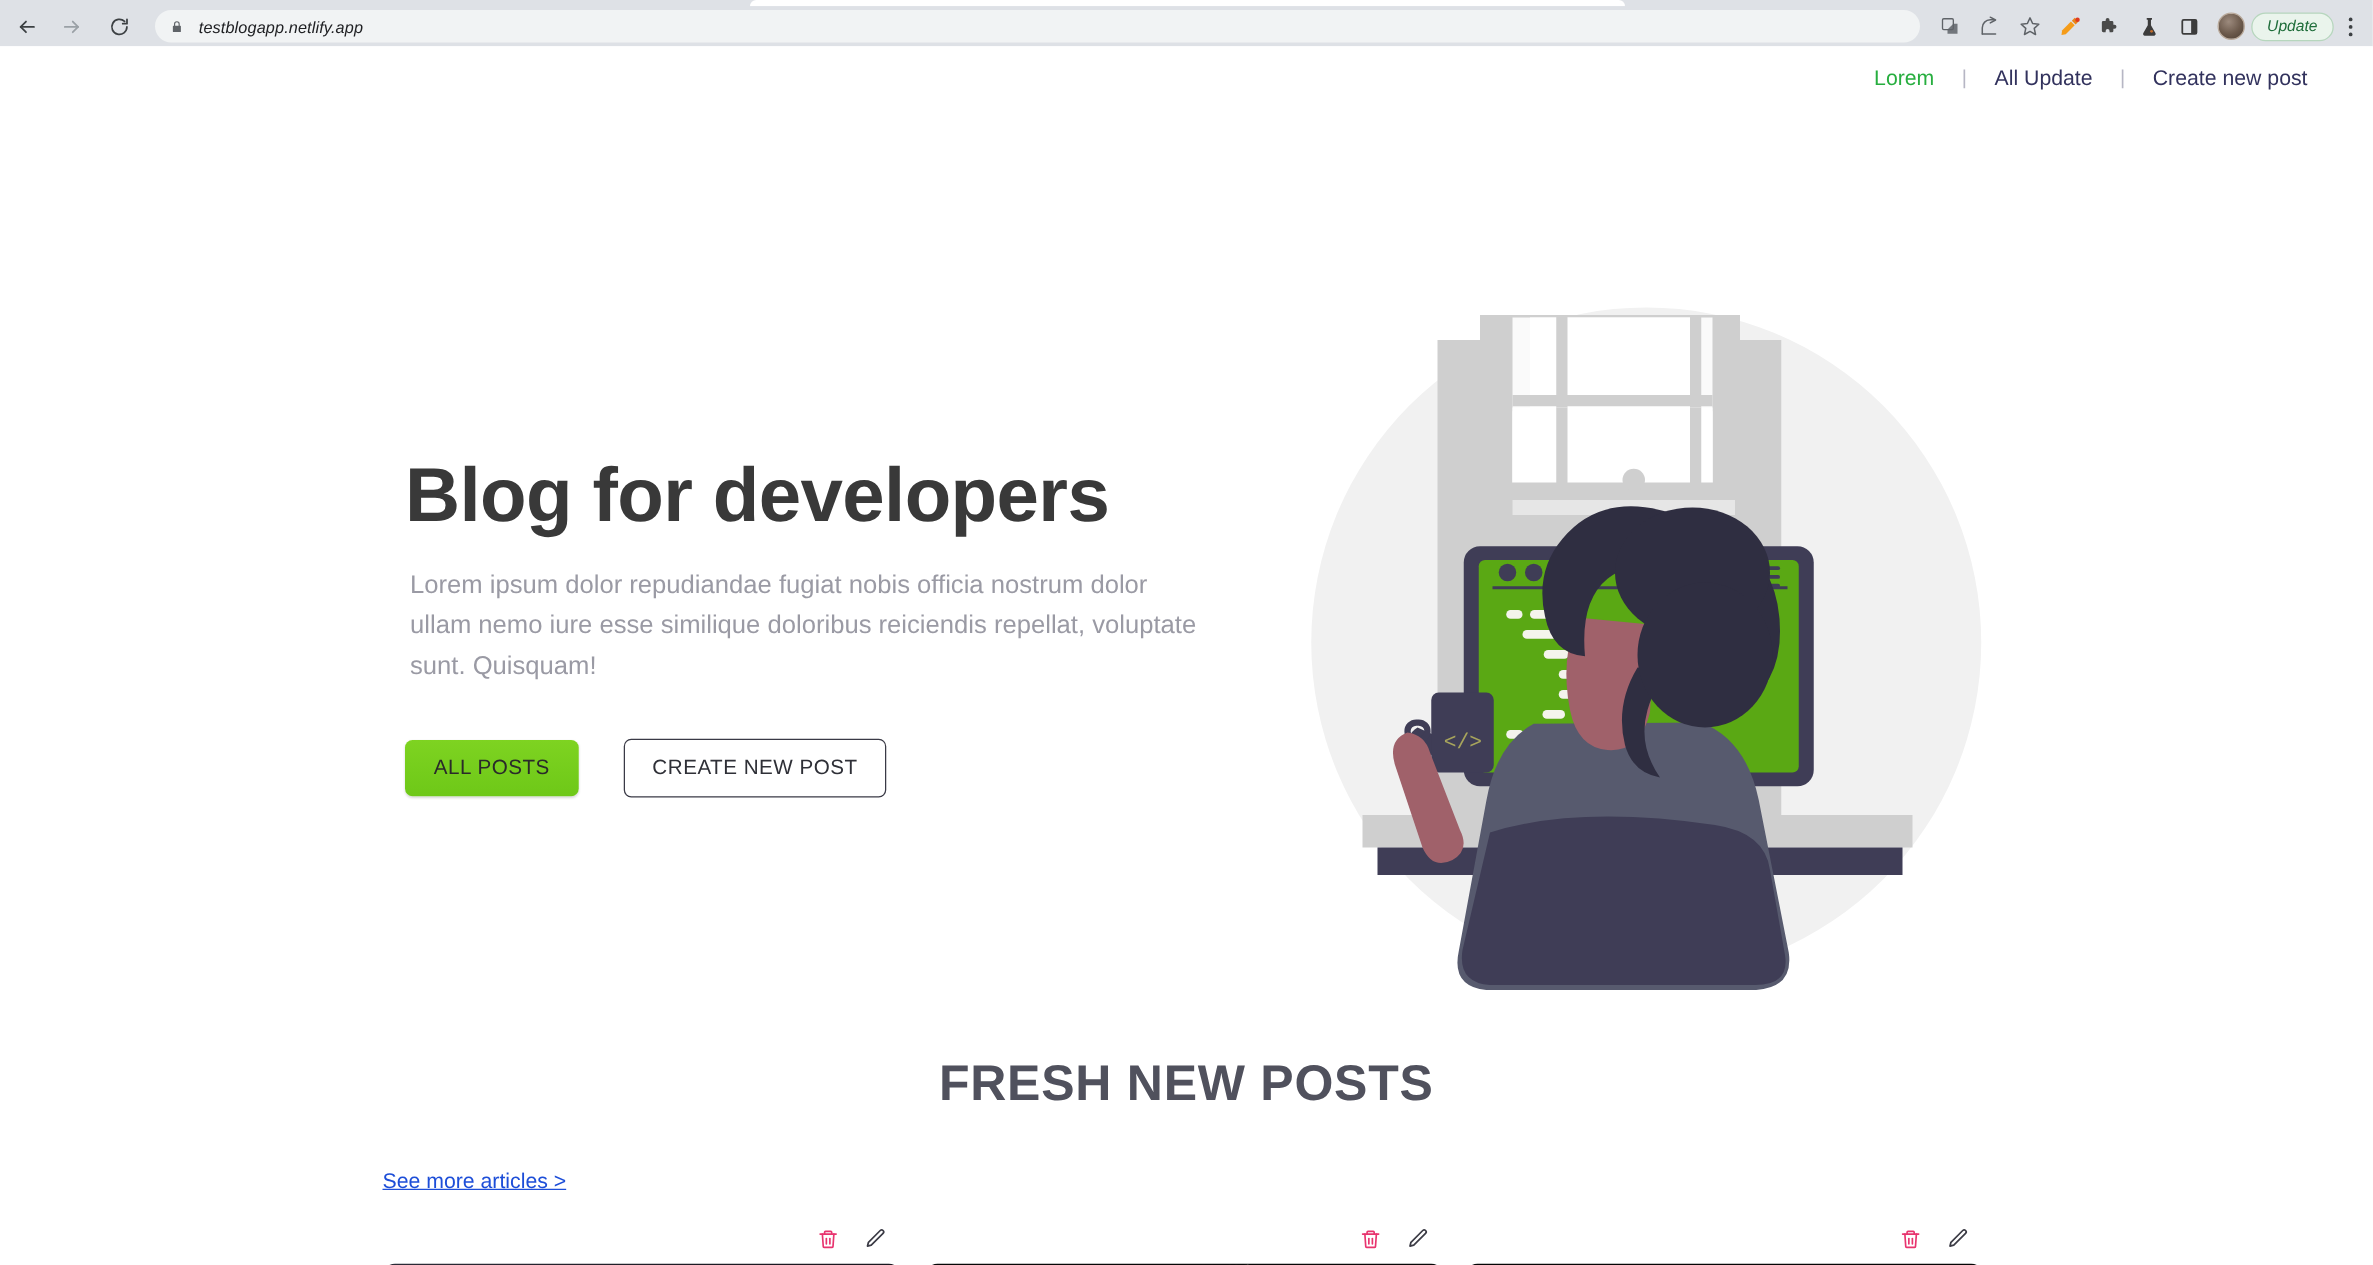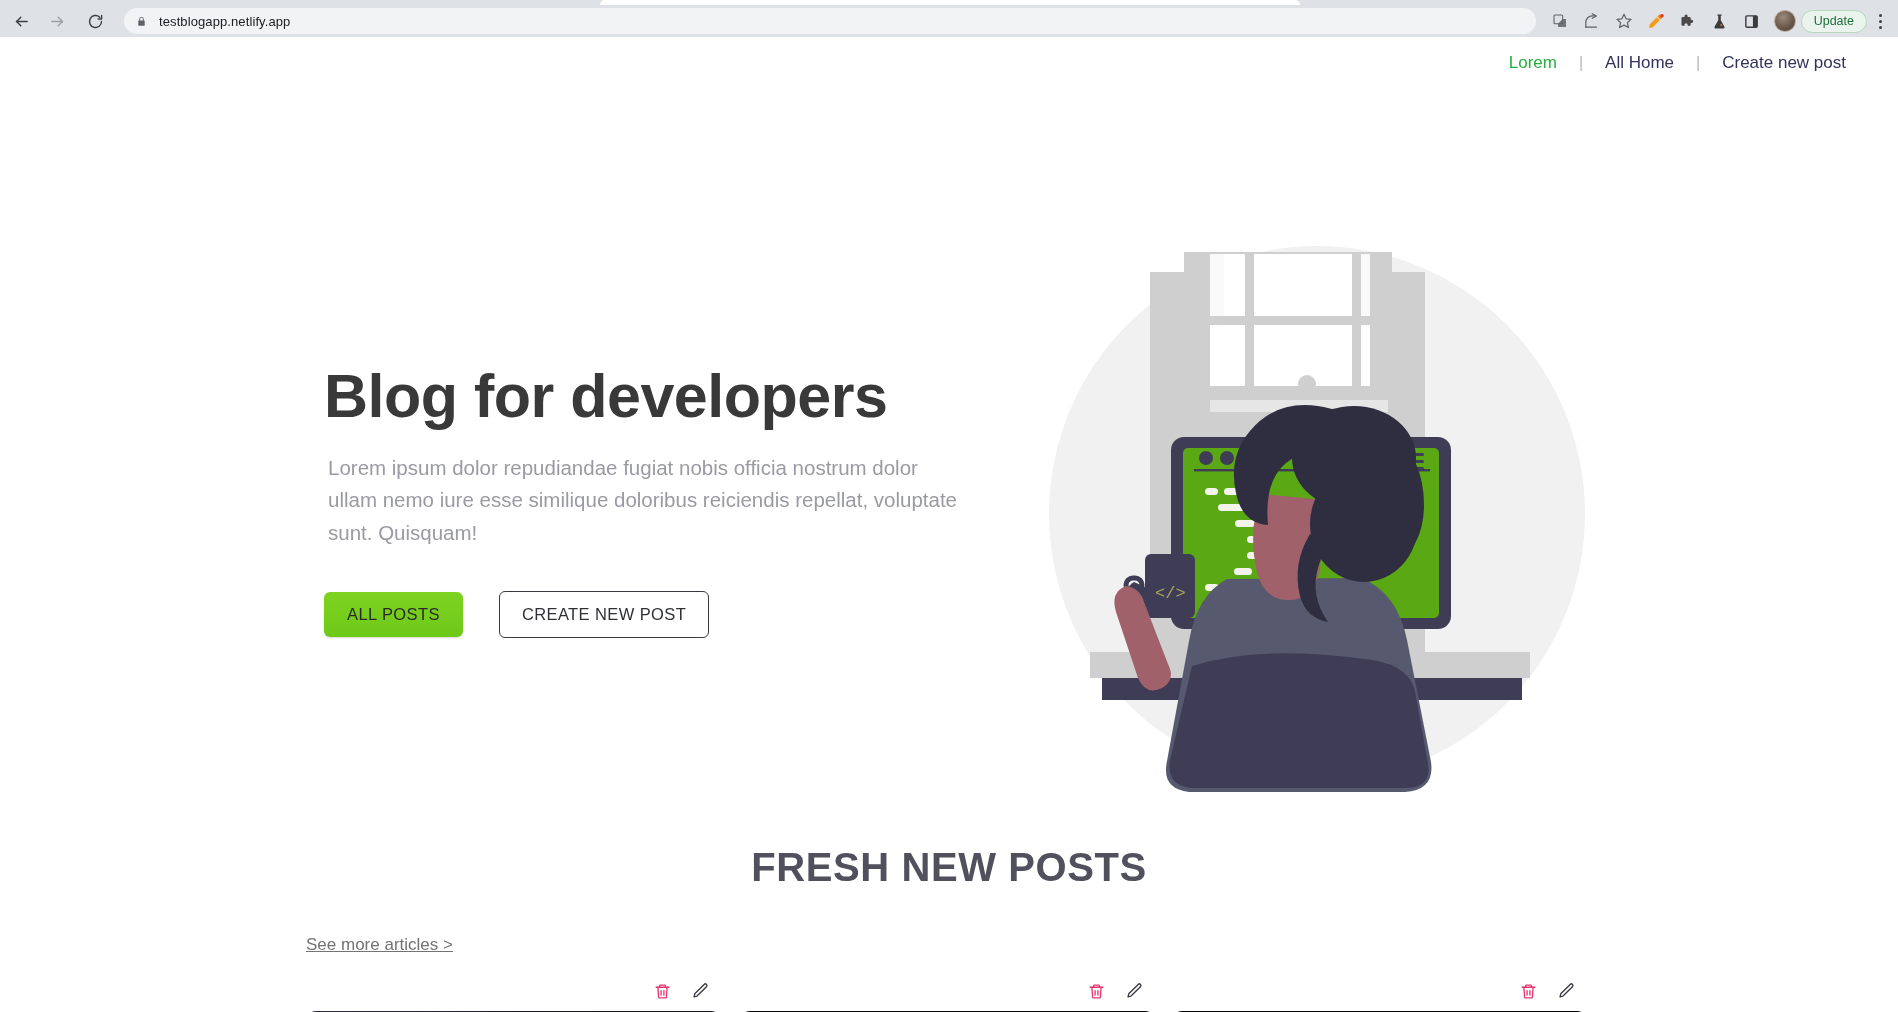--- a/index.html
+++ b/index.html
@@ -14,20 +14,21 @@
     font-family: "Liberation Sans", sans-serif;
   }
 
   
   .browser-chrome {
     position: absolute;
     top: 0; left: 0;
     width: 1898px;
     height: 37px;
     background: #dee1e6;
+    font-style: italic;
   }
   .tabstrip {
     position: absolute;
     top: 0; left: 0;
     width: 1898px;
     height: 5px;
     background: #dee1e6;
   }
   .tabstrip-active {
     position: absolute;
@@ -236,21 +237,21 @@
     font-weight: bold;
     color: #50515d;
     letter-spacing: 0.6px;
     margin: 0;
   }
   .see-more {
     position: absolute;
     top: 898px;
     left: 306px;
     font-size: 17px;
-    color: #737373;
+    color: #1d4ed8;
     text-decoration: underline;
     cursor: pointer;
     text-align: right;
   }
 
   
   .cards {
     position: absolute;
     top: 940px;
     left: 0;
@@ -416,21 +417,21 @@
         </div>
     </div>
   </div>
 </div>
 
 <div class="page">
 
   <nav class="site-nav">
     <a class="nav-link active" href="#">Lorem</a>
     <span class="nav-sep">|</span>
-    <a class="nav-link" href="#">All Home</a>
+    <a class="nav-link" href="#">All Update</a>
     <span class="nav-sep">|</span>
     <a class="nav-link" href="#">Create new post</a>
   </nav>
 
   <section class="hero">
     <div class="hero-text">
       <h1 class="hero-title">Blog for developers</h1>
       <p class="hero-sub">Lorem ipsum dolor repudiandae fugiat nobis officia nostrum dolor ullam nemo iure esse similique doloribus reiciendis repellat, voluptate sunt. Quisquam!</p>
       <div class="hero-buttons">
         <button class="btn-primary">ALL POSTS</button>

